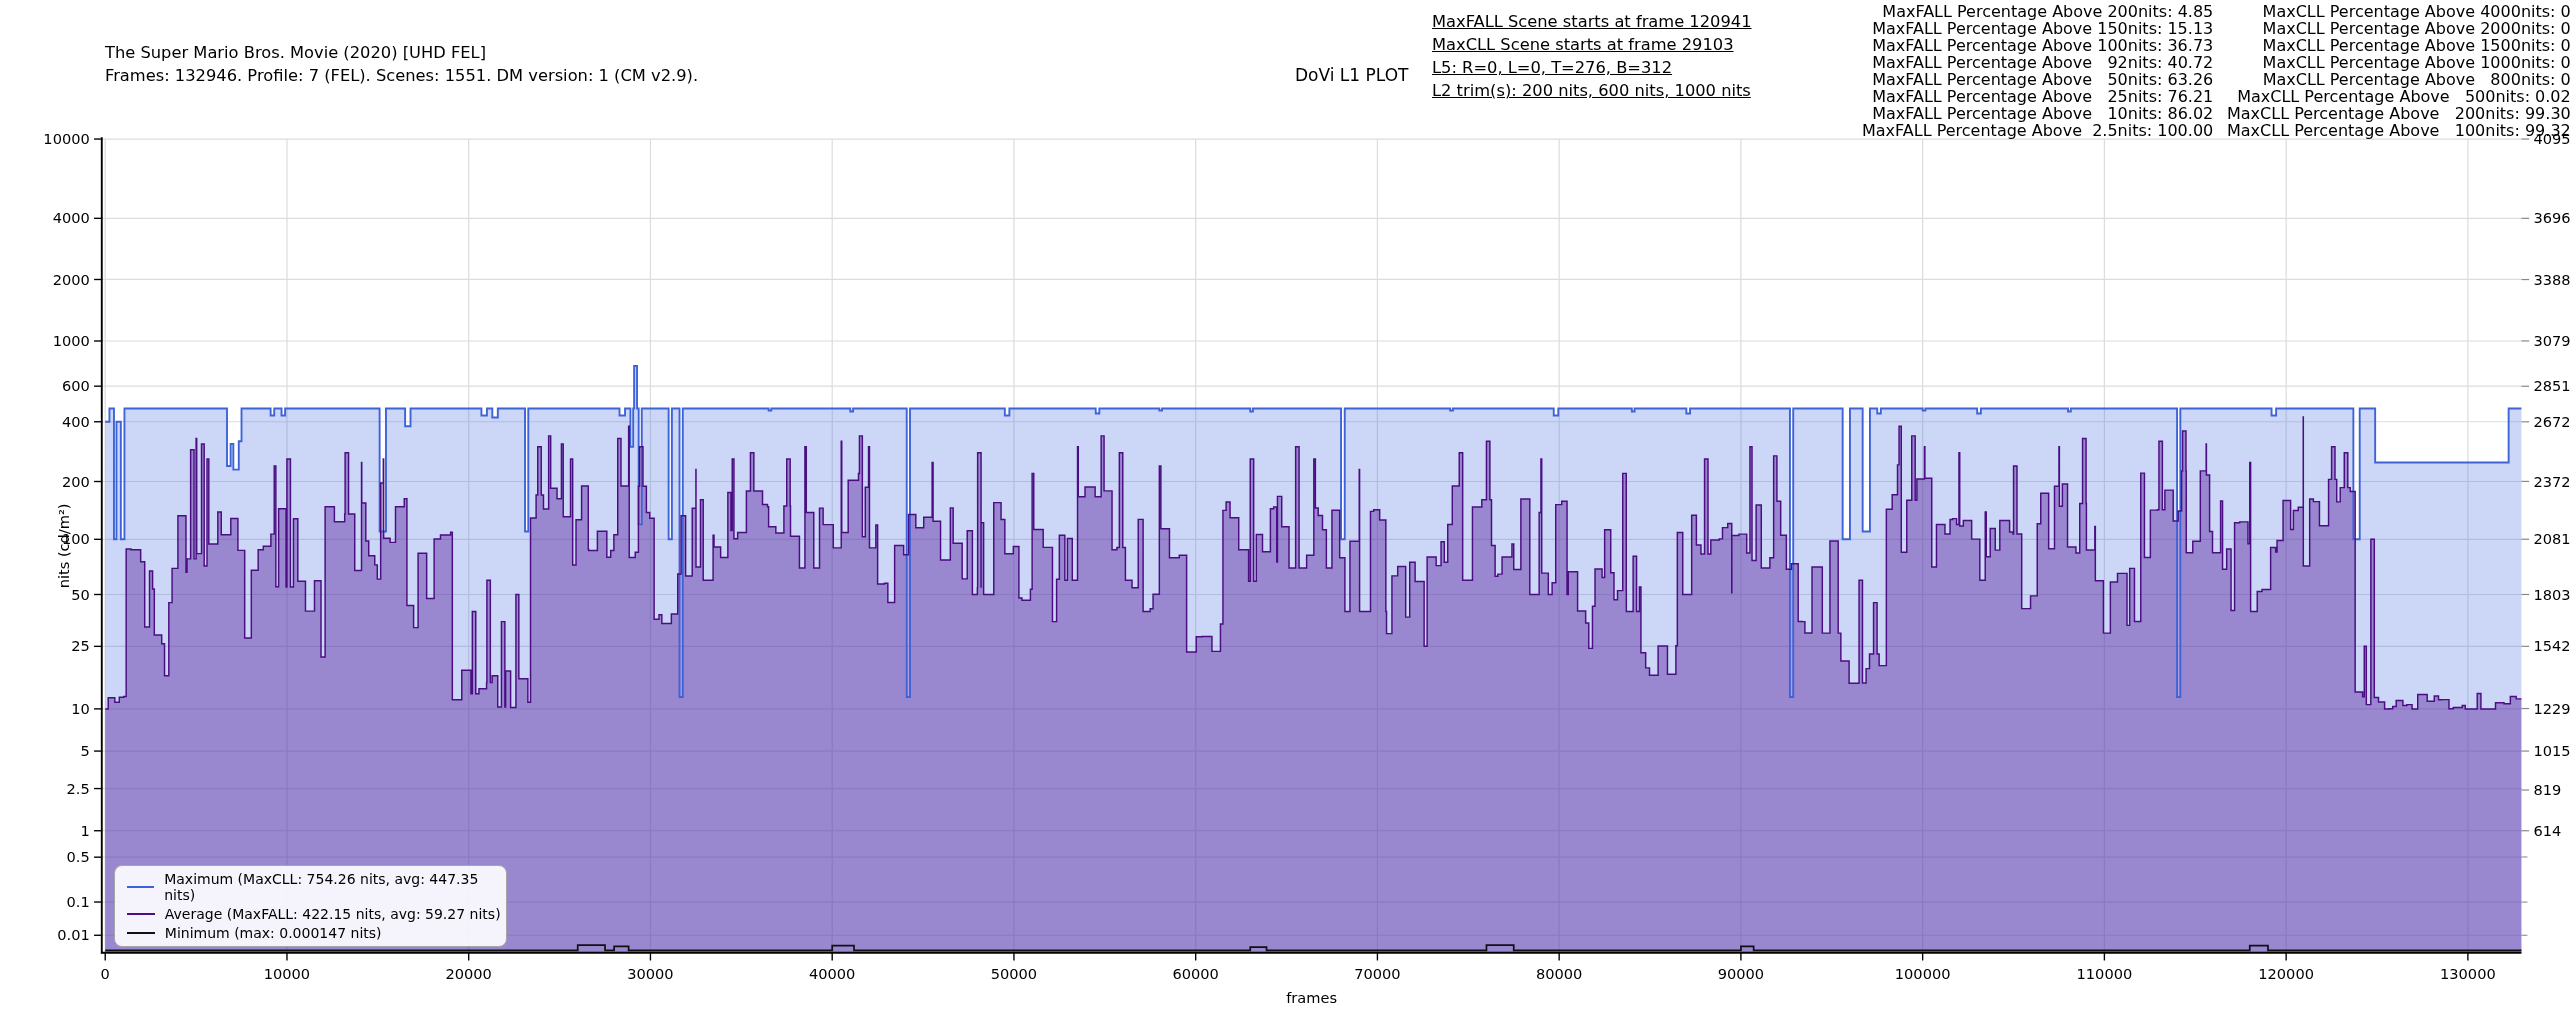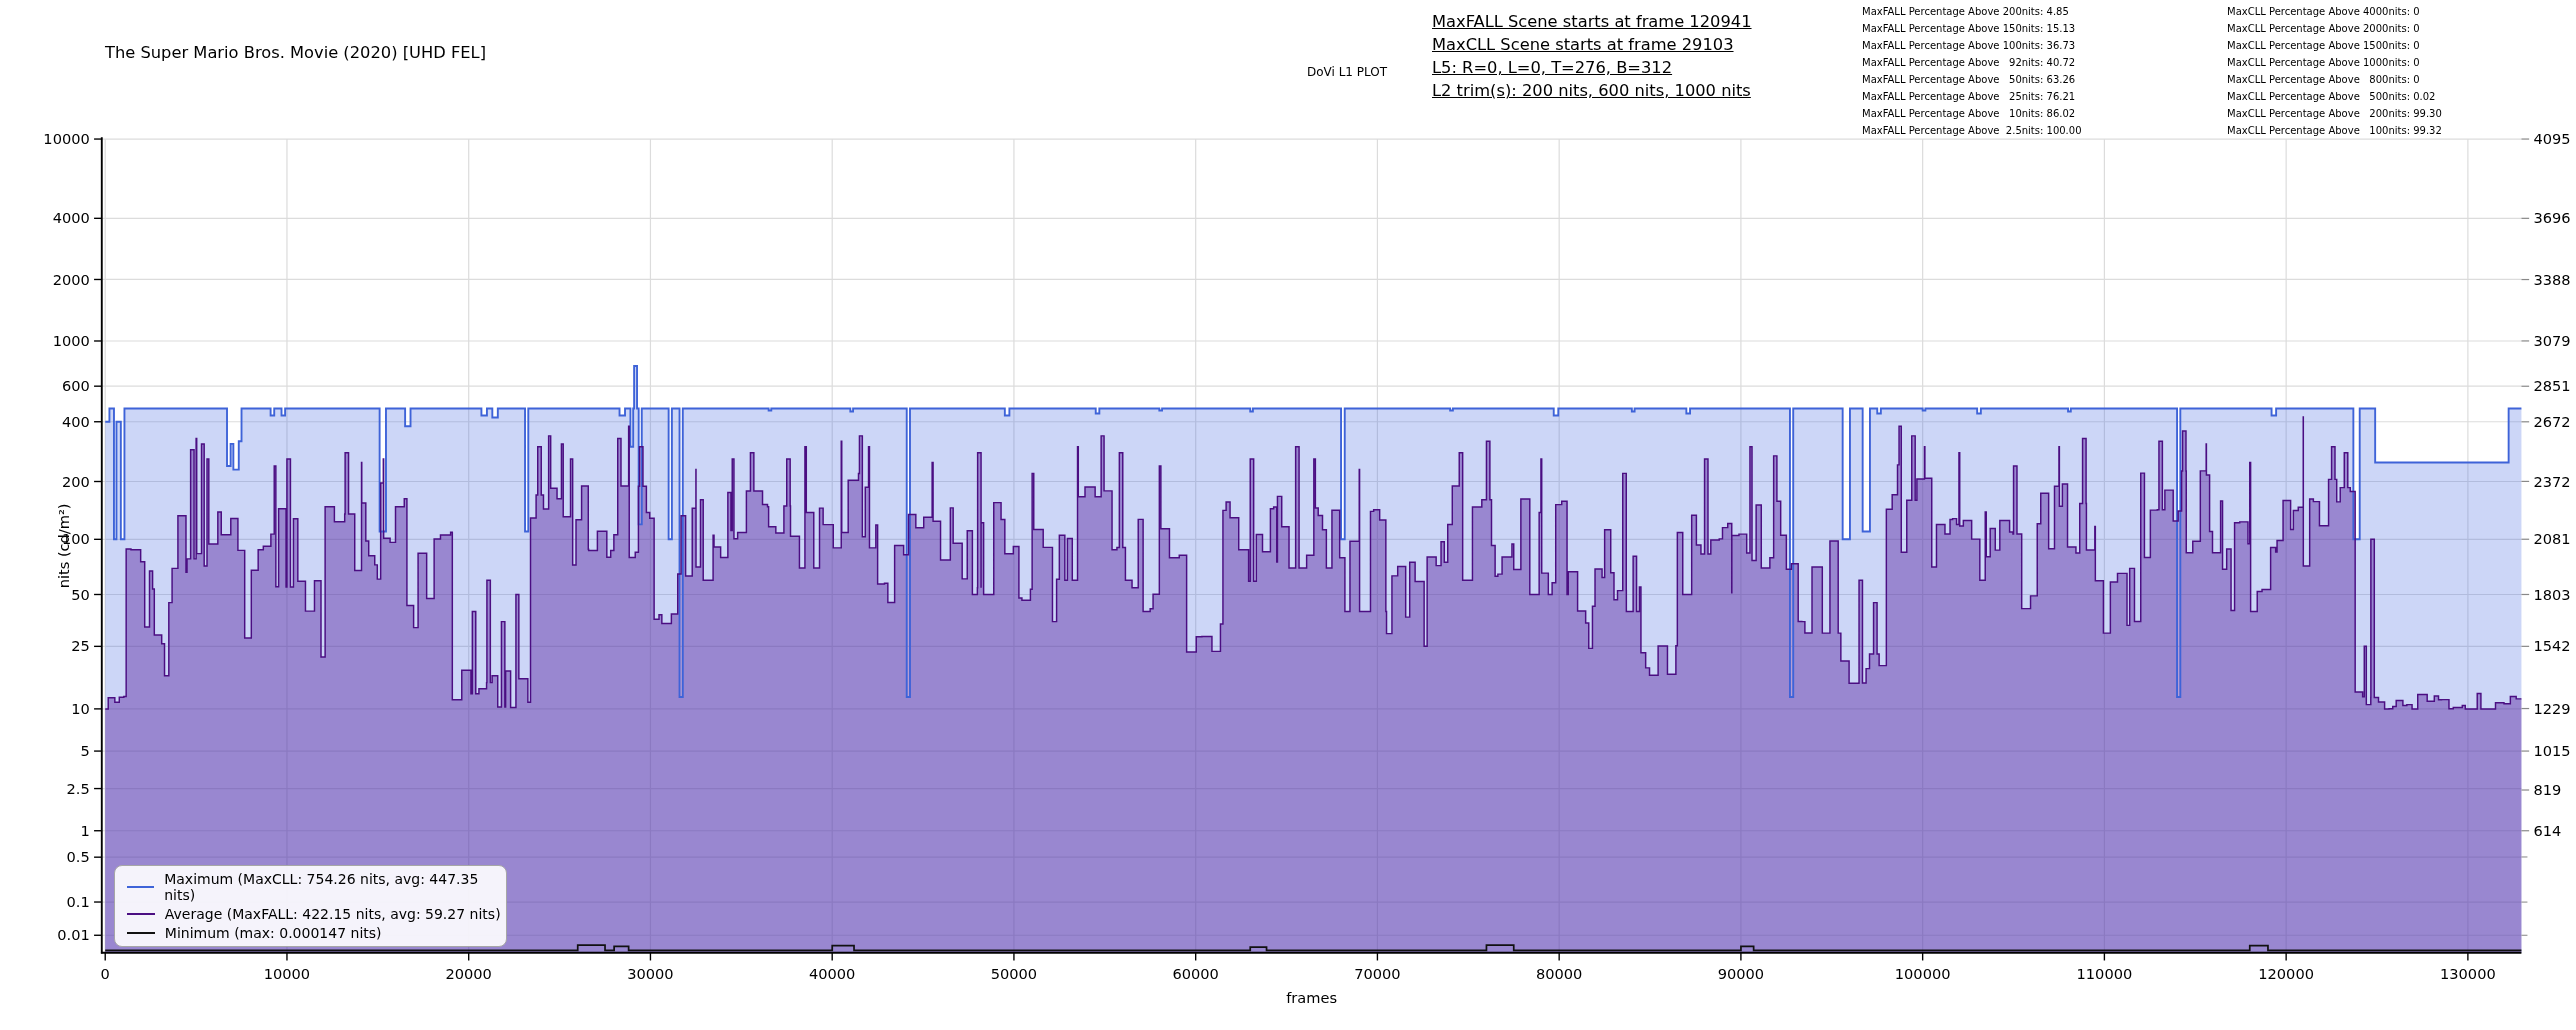--- a/index.html
+++ b/index.html
@@ -1,21 +1,21 @@
 <!DOCTYPE html>
 <html style="font-size:13.7px"><head>
 <meta charset="utf-8">
 <style>
   html,body{margin:0;padding:0;background:#fff;}
   #page{position:relative;width:2576px;height:1030px;background:#fff;overflow:hidden;
         font-family:"DejaVu Sans","Liberation Sans",sans-serif;color:#000;}
   #chart-svg{position:absolute;left:0;top:0;}
   .hblock{position:absolute;white-space:pre;line-height:23px;font-size:16.3px;}
-  .hblock.small{line-height:17px;font-size:10px;}
-  #plot-title{position:absolute;left:1295px;top:65px;font-size:12px;margin-left:12px;}
+  .hblock.small{line-height:17px;font-size:16px;text-align:right;}
+  #plot-title{position:absolute;left:1295px;top:65px;font-size:17px;}
   #legend{position:absolute;left:114px;top:865px;width:393px;height:82px;
           background:rgba(255,255,255,0.9);border:1.1px solid #a6a6a6;border-radius:8px;
           display:flex;flex-direction:column;justify-content:space-around;
           padding:3.4px 0 3.4px 12px;box-sizing:border-box;z-index:5;}
   .legend-row{display:flex;align-items:center;gap:10.3px;font-size:14px;}
   .legend-swatch{display:inline-block;width:27.5px;height:0;border-top-width:2.6px;border-top-style:solid;}
 </style>
 </head>
 <body>
 
@@ -158,21 +158,21 @@
         <text x="2451.1411550554362" y="1141" text-anchor="middle" font-size="17px" font-family="&quot;DejaVu Sans&quot;,&quot;Liberation Sans&quot;,sans-serif">110000</text>
         <line x1="2662.8812600604756" x2="2662.8812600604756" y1="1110" y2="1119" stroke="#000000" stroke-width="1.6"></line>
         <text x="2662.8812600604756" y="1141" text-anchor="middle" font-size="17px" font-family="&quot;DejaVu Sans&quot;,&quot;Liberation Sans&quot;,sans-serif">120000</text>
         <line x1="2874.6213650655154" x2="2874.6213650655154" y1="1110" y2="1119" stroke="#000000" stroke-width="1.6"></line>
         <text x="2874.6213650655154" y="1141" text-anchor="middle" font-size="17px" font-family="&quot;DejaVu Sans&quot;,&quot;Liberation Sans&quot;,sans-serif">130000</text>
         <text x="1527.5" y="1168" text-anchor="middle" font-size="17px" font-family="&quot;DejaVu Sans&quot;,&quot;Liberation Sans&quot;,sans-serif">frames</text>
         <text x="80" y="636" text-anchor="middle" font-size="17px" font-family="&quot;DejaVu Sans&quot;,&quot;Liberation Sans&quot;,sans-serif" transform="rotate(-90 80 636)">nits (cd/m²)</text>
       </g>
     </svg>
 
-  <div class="hblock" id="info-left" style="left:105px;top:41px;"><div>The Super Mario Bros. Movie (2020) [UHD FEL]</div></div>
+  <div class="hblock" id="info-left" style="left:105px;top:41px;"><div>The Super Mario Bros. Movie (2020) [UHD FEL]</div><div>Frames: 132946. Profile: 7 (FEL). Scenes: 1551. DM version: 1 (CM v2.9).</div></div>
 
   <div id="plot-title">DoVi L1 PLOT</div>
 
   <div class="hblock" id="info-scene" style="left:1432px;top:10.3px;text-decoration:underline;"><div>MaxFALL Scene starts at frame 120941</div><div>MaxCLL Scene starts at frame 29103</div><div>L5: R=0, L=0, T=276, B=312</div><div>L2 trim(s): 200 nits, 600 nits, 1000 nits</div></div>
 
   <div class="hblock small" id="maxfall-pct" style="left:1862px;top:3.4px;"><div>MaxFALL Percentage Above 200nits: 4.85</div><div>MaxFALL Percentage Above 150nits: 15.13</div><div>MaxFALL Percentage Above 100nits: 36.73</div><div>MaxFALL Percentage Above   92nits: 40.72</div><div>MaxFALL Percentage Above   50nits: 63.26</div><div>MaxFALL Percentage Above   25nits: 76.21</div><div>MaxFALL Percentage Above   10nits: 86.02</div><div>MaxFALL Percentage Above  2.5nits: 100.00</div></div>
 
   <div class="hblock small" id="maxcll-pct" style="left:2227px;top:3.4px;"><div>MaxCLL Percentage Above 4000nits: 0</div><div>MaxCLL Percentage Above 2000nits: 0</div><div>MaxCLL Percentage Above 1500nits: 0</div><div>MaxCLL Percentage Above 1000nits: 0</div><div>MaxCLL Percentage Above   800nits: 0</div><div>MaxCLL Percentage Above   500nits: 0.02</div><div>MaxCLL Percentage Above   200nits: 99.30</div><div>MaxCLL Percentage Above   100nits: 99.32</div></div>
 
   <div id="legend">

